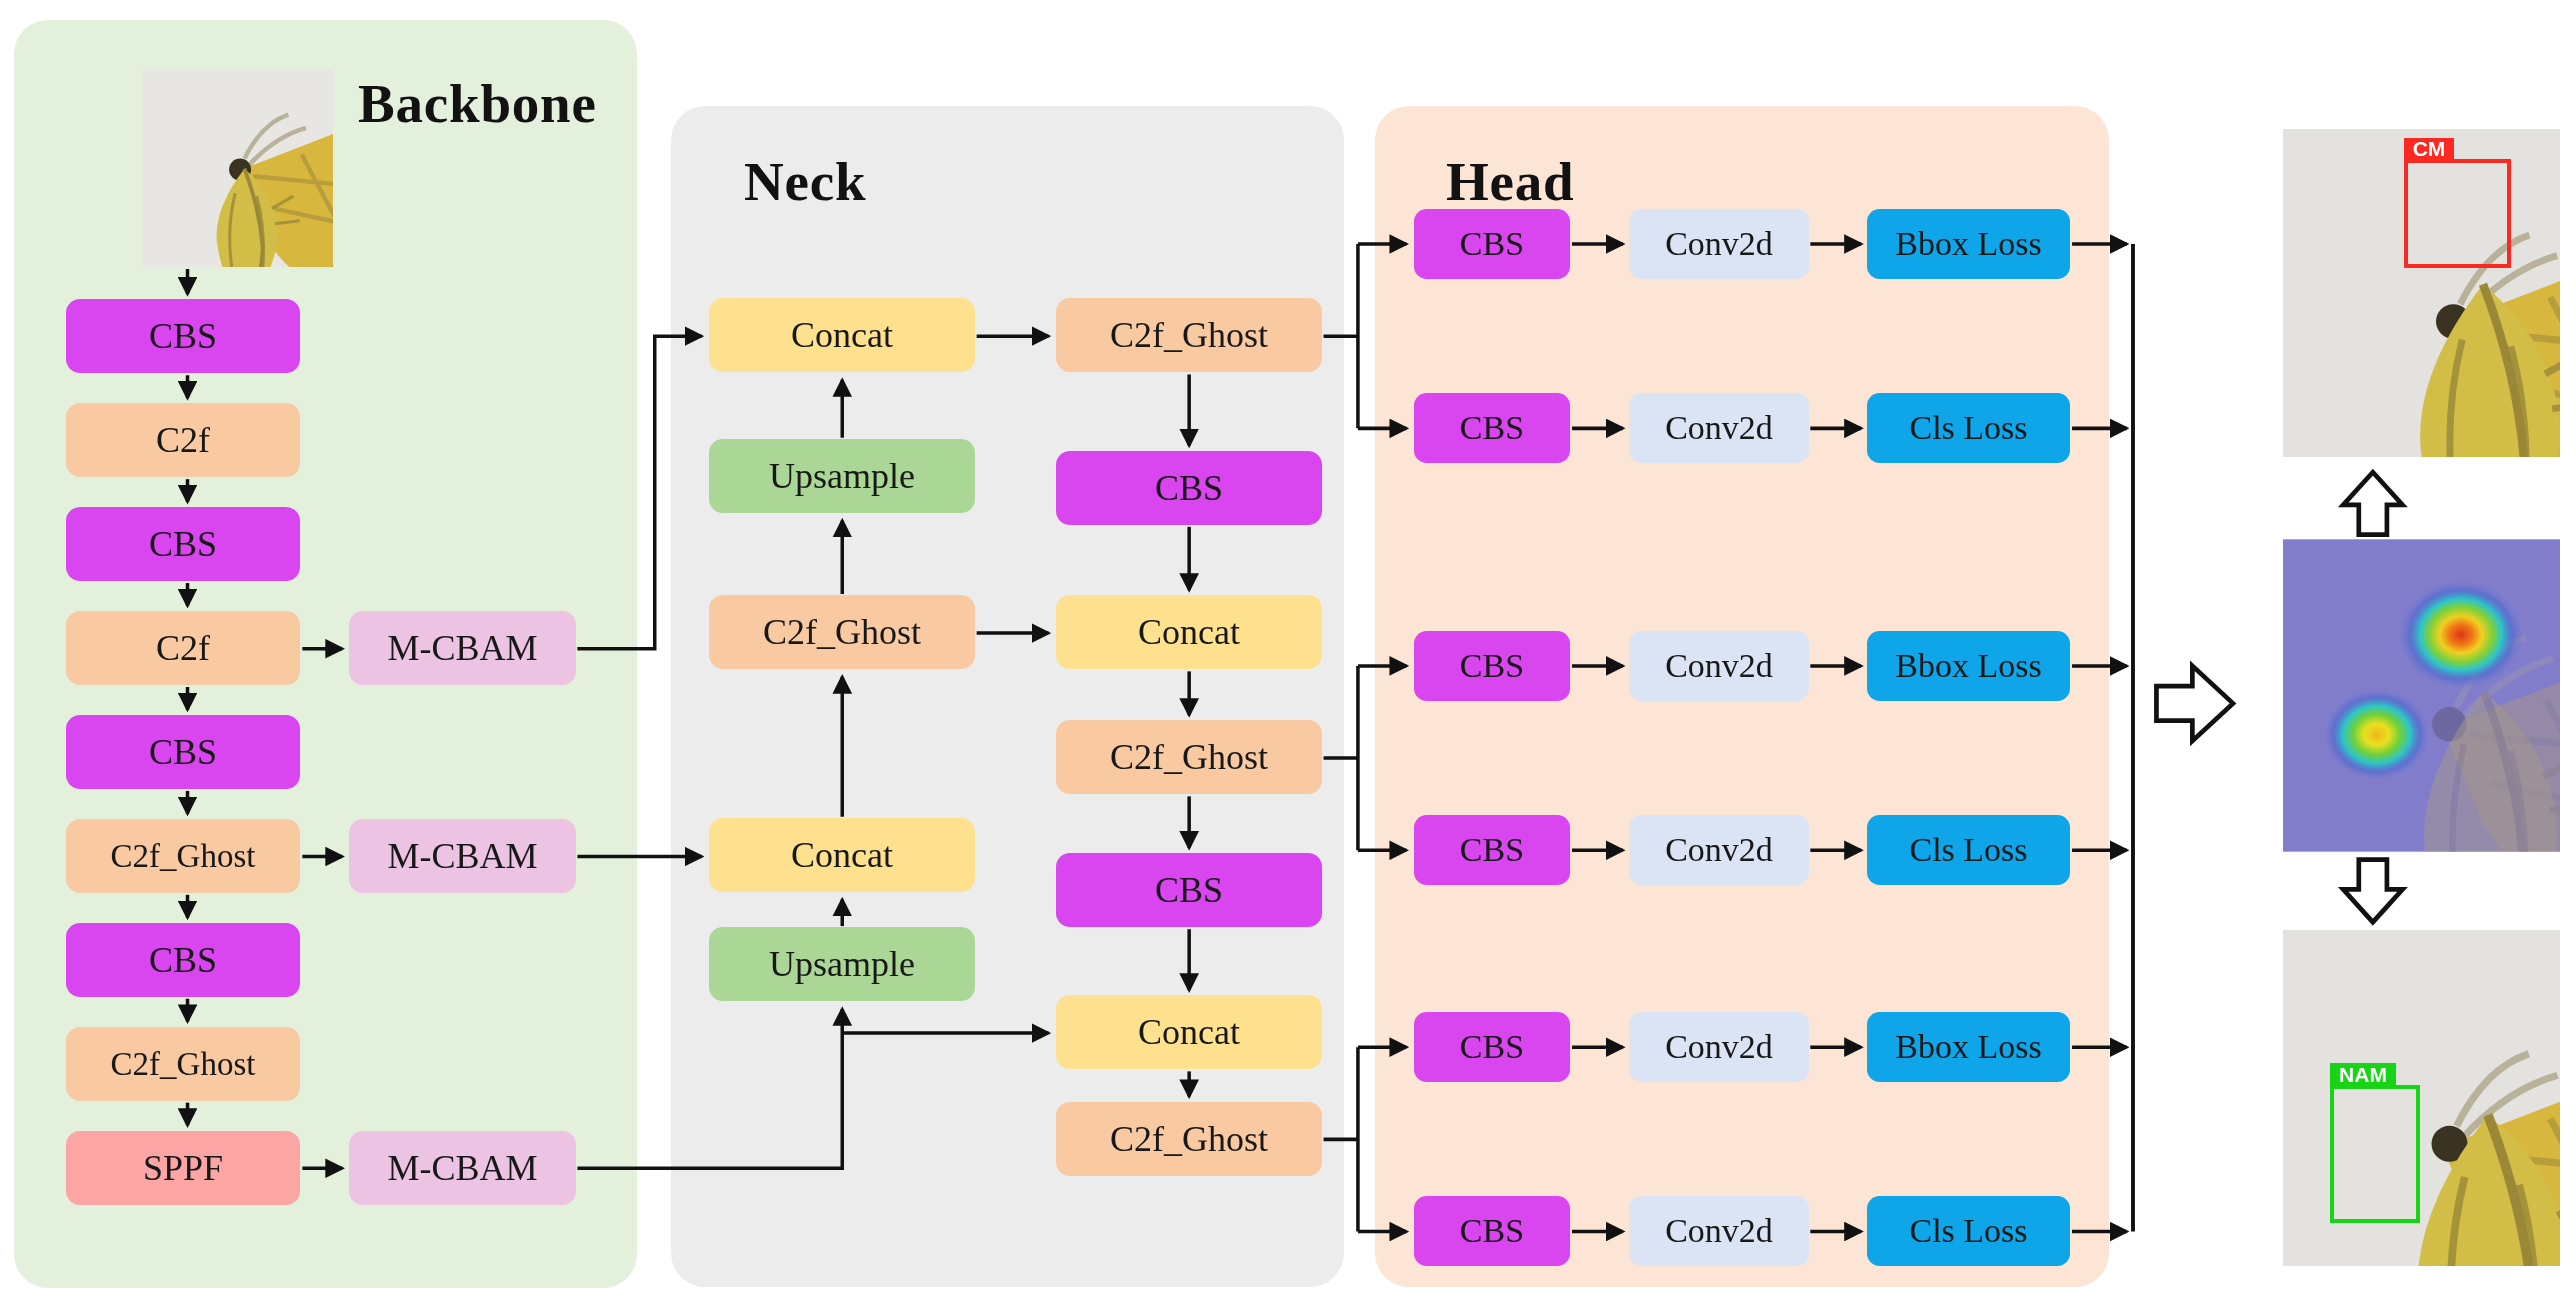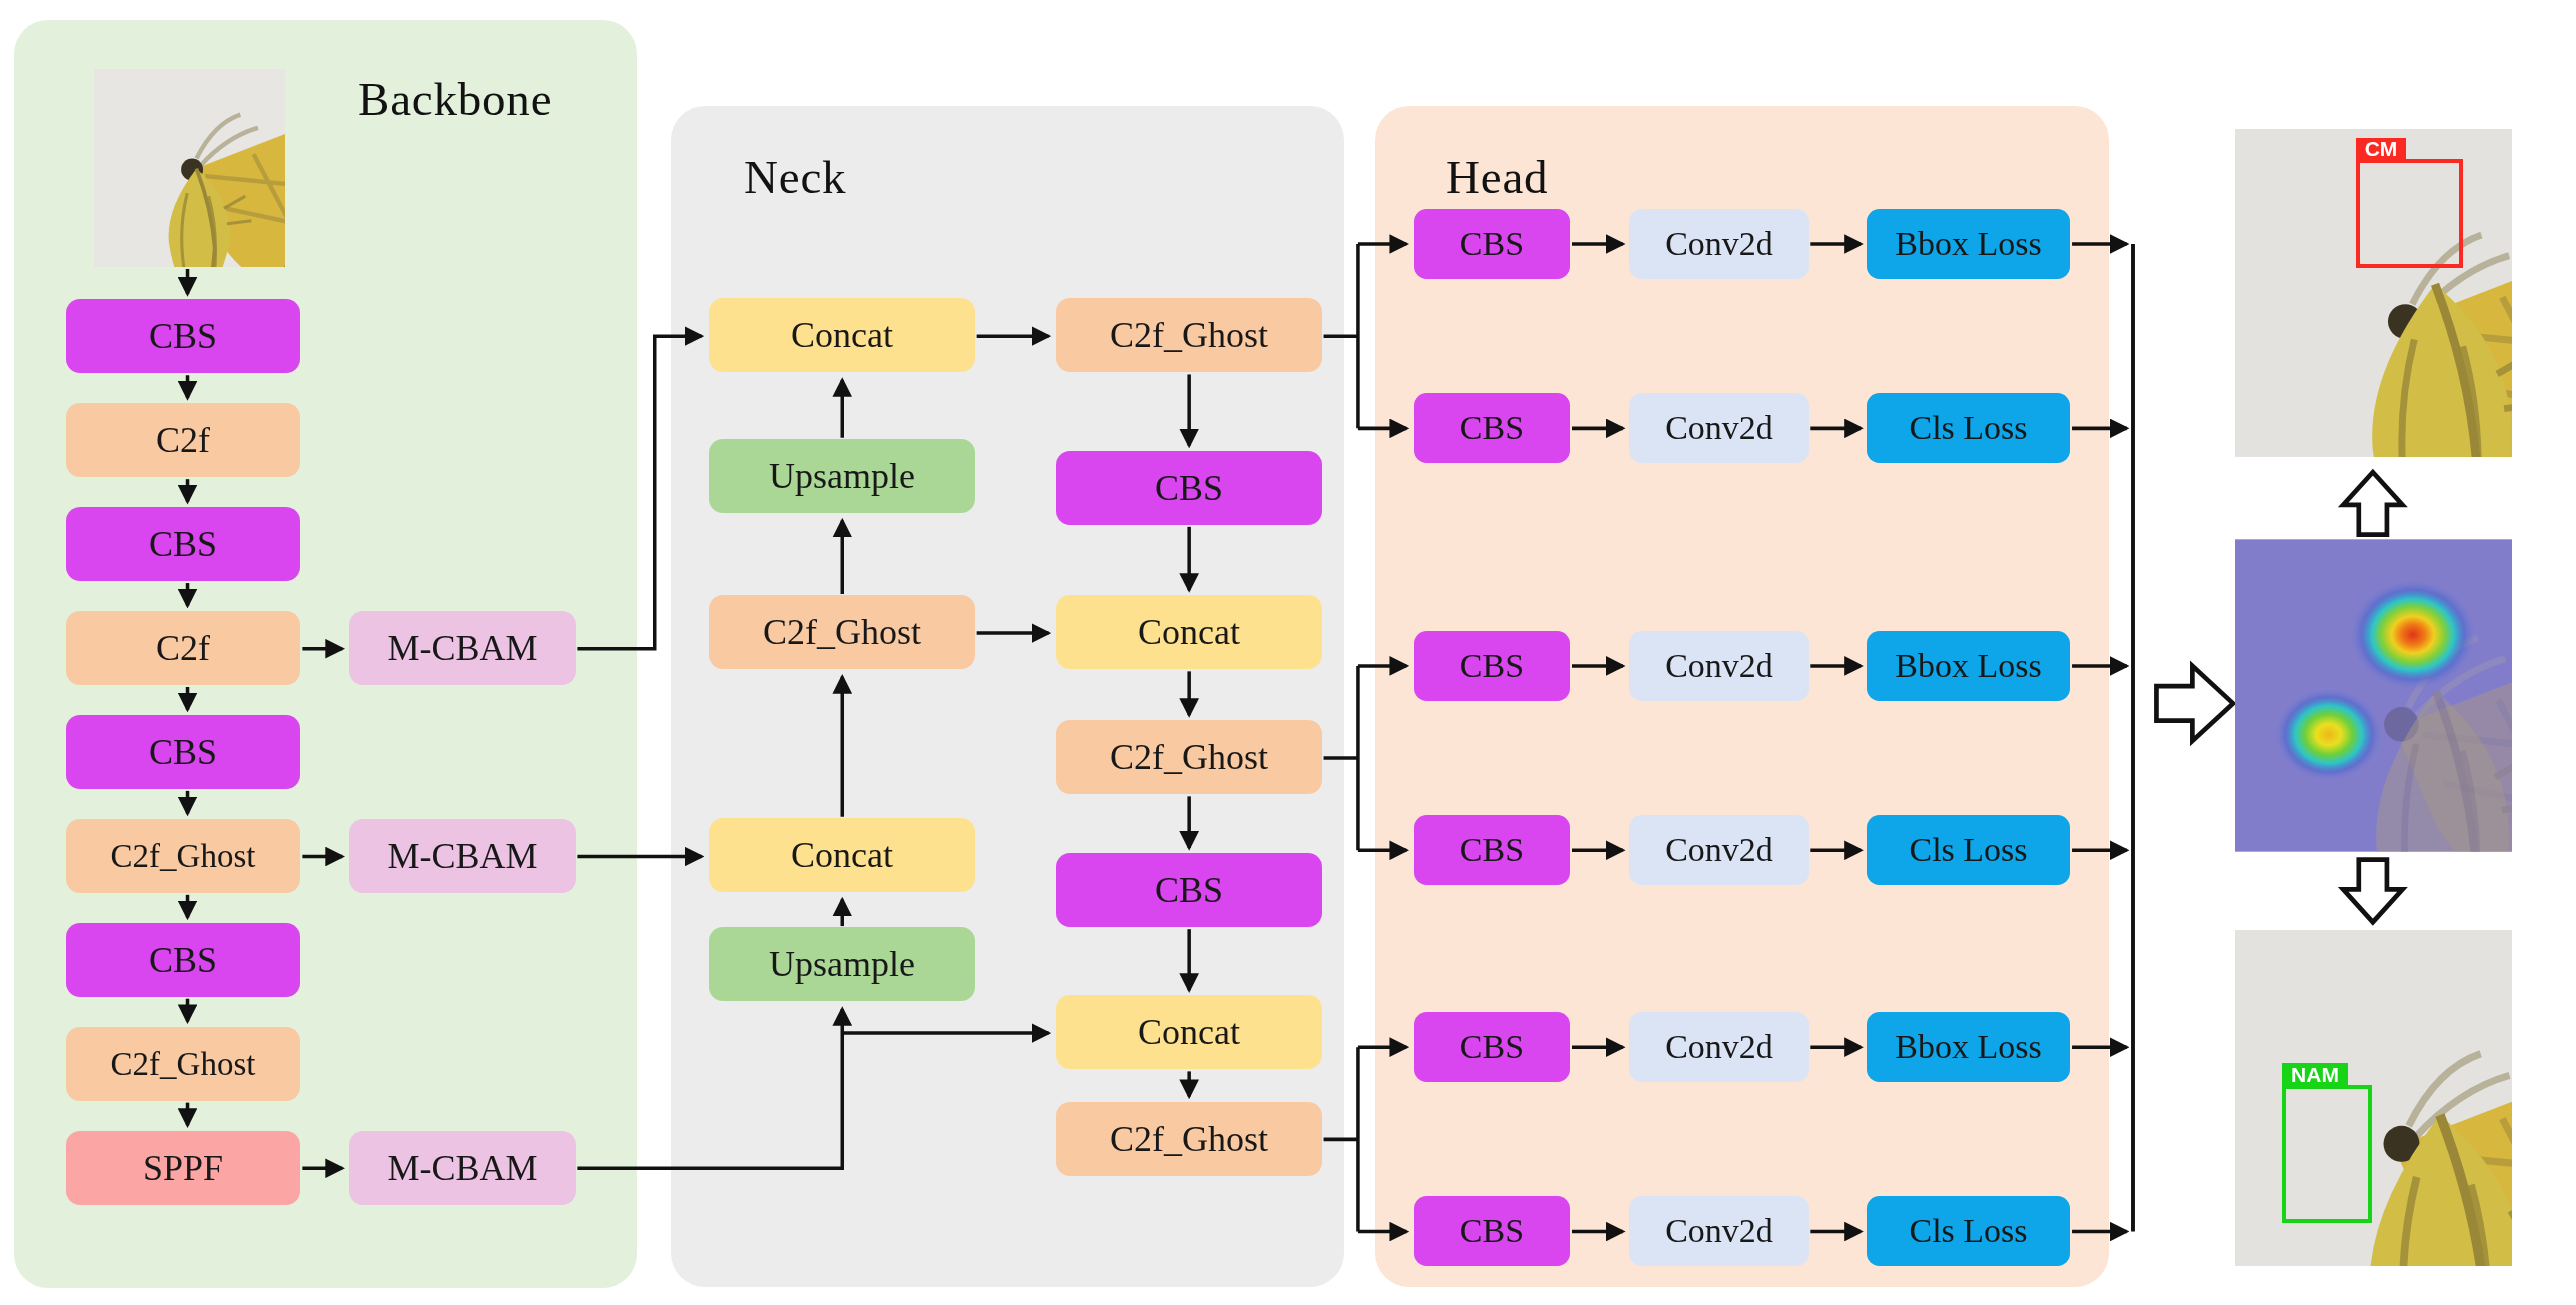--- a/index.html
+++ b/index.html
@@ -3,39 +3,39 @@
 <meta charset="utf-8">
 <style>
   html,body{margin:0;padding:0;background:#ffffff;}
   body{width:2576px;height:1306px;position:relative;overflow:hidden;
        font-family:"Liberation Serif",serif;}
   .canvas{position:absolute;left:0;top:0;width:2576px;height:1306px;background:#ffffff;}
   .panel{position:absolute;border-radius:34px;}
   .panel-backbone{background:#e3f1dc;}
   .panel-neck{background:#ececec;}
   .panel-head{background:#fce5d4;}
-  .ptitle{position:absolute;font-weight:normal;font-size:47px;color:#121212;
+  .ptitle{position:absolute;font-weight:bold;font-size:55px;color:#121212;
           font-family:"Liberation Serif",serif;letter-spacing:0.8px;}
   .blk{position:absolute;display:flex;align-items:center;justify-content:center;
        border-radius:14px;color:#181818;font-size:36px;line-height:1;}
   .blk-head{font-size:34px;border-radius:12.5px;}
   .cbs{background:#d946ef;}
   .c2f{background:#f9c9a2;}
   .att{background:#ecc3e3;}
   .sppf{background:#fca5a5;}
   .concat{background:#fee18f;}
   .ups{background:#aad795;}
   .conv2d{background:#dbe4f5;}
   .loss{background:#0ea5e9;}
   .wires{position:absolute;left:0;top:0;pointer-events:none;}
   .wire{stroke:#111;stroke-width:4.5;fill:none;}
   .wire-thick{stroke:#111;stroke-width:5;fill:none;}
   .arrow{marker-end:url(#ah);}
   .blockarrow{fill:#ffffff;stroke:#111;stroke-width:6;stroke-linejoin:miter;}
-  .imgbox{position:absolute;overflow:hidden;}
+  .imgbox{position:absolute;overflow:hidden;margin-left:48px;}
   .photo-bg{background:#e7e5e2;}
   .bbox{position:absolute;box-sizing:border-box;}
   .bbox-cm{border:4.7px solid #fa2a22;}
   .bbox-nam{border:4.7px solid #17d417;}
   .bbox-label{position:absolute;font-family:"Liberation Sans",sans-serif;font-weight:bold;
               font-size:21px;color:#ffffff;display:flex;align-items:center;justify-content:center;}
   .lbl-cm{background:#fa2a22;}
   .lbl-nam{background:#17d417;}
 </style>
 </head>

